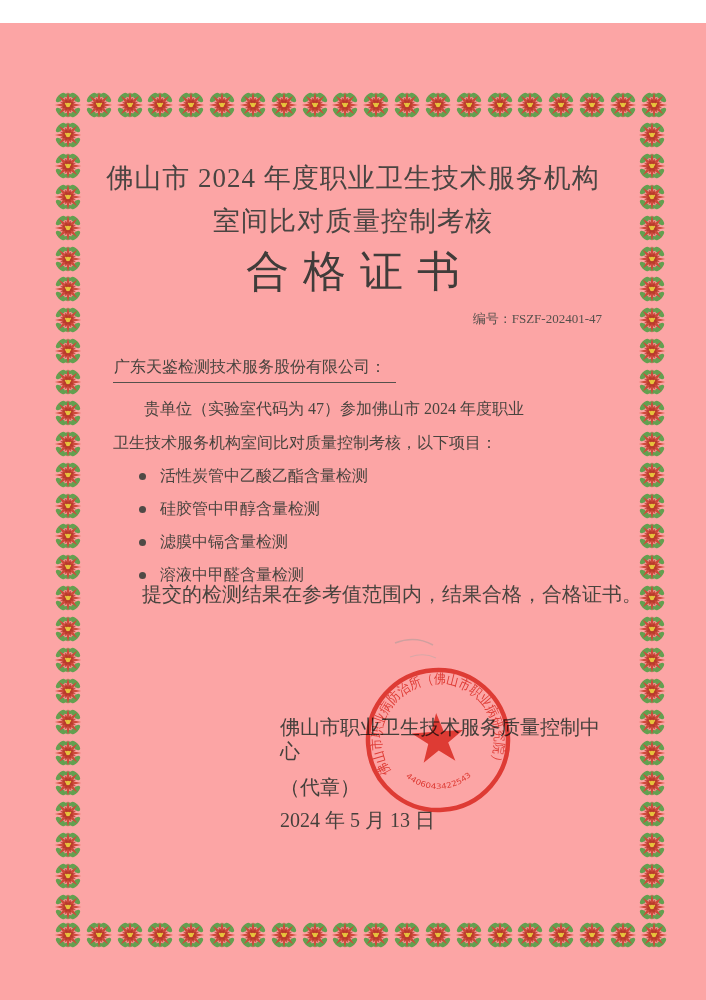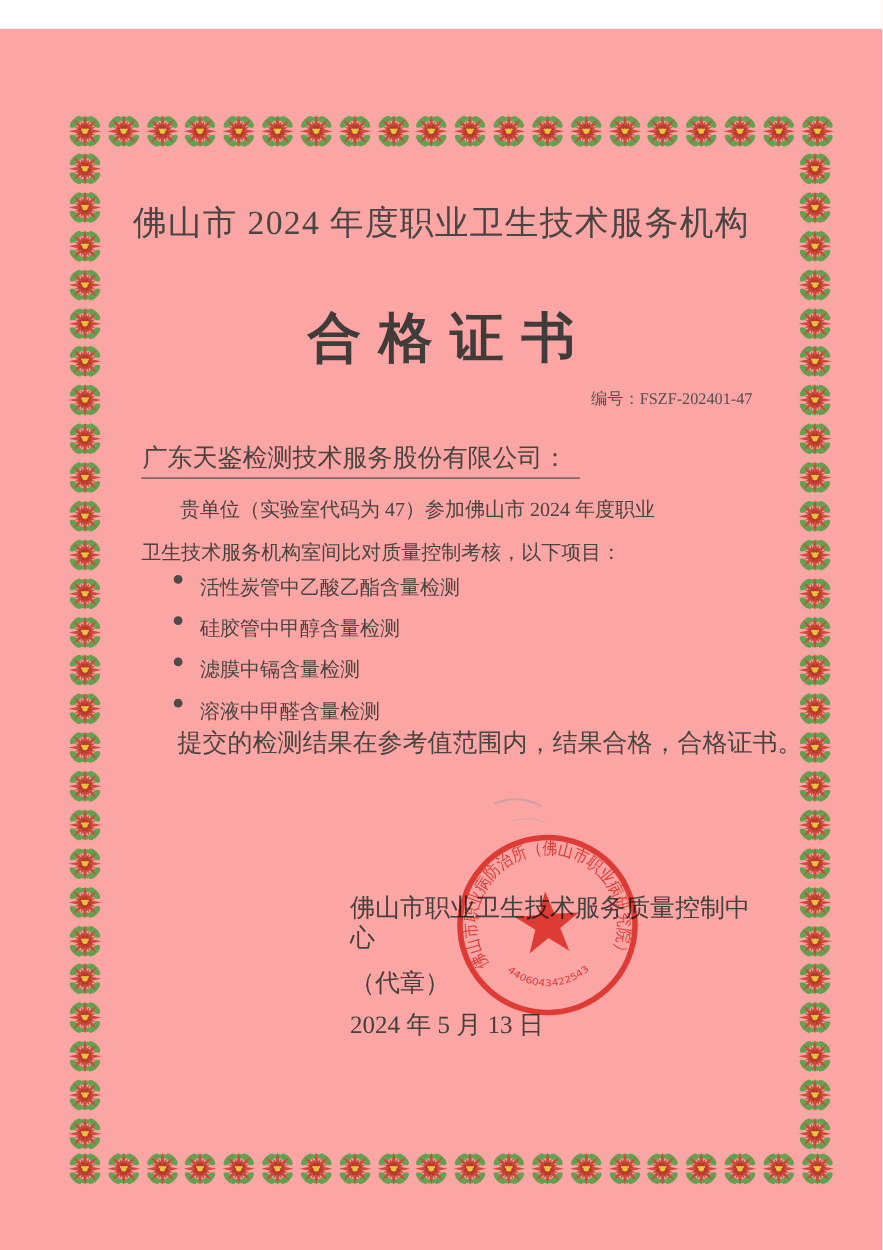--- a/index.html
+++ b/index.html
@@ -15,28 +15,28 @@
   #border-top   {left:54px;top:68px;width:614px;height:30px;}
   #border-bottom{left:54px;top:898px;width:614px;height:30px;}
   #border-left  {left:54px;top:98px;width:30px;height:800px;}
   #border-right {left:638px;top:98px;width:30px;height:800px;}
   
   .abs{position:absolute;}
   .center{left:0;right:0;text-align:center;}
   .title-line{font-size:27px;line-height:32px;letter-spacing:1px;color:#4a4542;}
   #title1{top:139px;}
   #title2{top:182px;}
-  #main-title{top:223px;font-size:43px;line-height:52px;letter-spacing:14px;padding-left:14px;color:#403c3a;font-weight:bold;}
+  #main-title{top:223px;font-size:43px;line-height:52px;letter-spacing:14px;padding-left:14px;color:#403c3a;}
   #serial{top:287px;right:104px;font-size:13px;color:#55504c;}
-  #recipient{left:113px;top:331px;font-size:20px;line-height:26px;
+  #recipient{left:113px;top:331px;font-size:16px;line-height:26px;
     border-bottom:1.5px solid #55504c;padding:0 10px 2px 1px;color:#49443f;}
   #body-par{left:113px;top:369px;width:495px;font-size:16px;line-height:34px;color:#49443f;}
   #body-par .indent{text-indent:31px;}
   #bullets{left:139px;top:437px;}
-  .bullet-row{display:flex;align-items:flex-start;height:33px;}
+  .bullet-row{display:flex;align-items:center;height:33px;}
   .bullet-dot{width:7px;height:7px;border-radius:50%;background:#4f4a46;margin-right:14px;}
   .bullet-text{font-size:16px;color:#4a4540;}
   #closing{left:142px;top:558px;font-size:20px;color:#49443f;}
   #issuer-block{left:280px;top:692px;width:325px;text-align:left;font-size:20px;color:#45403c;}
   #issuer-line{line-height:24px;}
   #issuer-note{margin-top:12px;line-height:24px;}
   #issue-date{margin-top:9px;line-height:24px;}
   
   #stamp{left:364px;top:643px;width:148px;height:148px;transform:rotate(-4deg);
     mix-blend-mode:multiply;opacity:.88;z-index:3;}
@@ -1436,20 +1436,21 @@
         <circle cx="17.4" cy="13.6" r="1" fill="#e6c33c"></circle>
       </svg>
     </div>
 
   <svg id="artifact" class="abs" viewBox="0 0 130 45">
     <path d="M55,12 q20,-8 38,2" stroke="#9a9a98" stroke-width="1.6" fill="none"></path>
     <path d="M70,26 q14,-5 26,1" stroke="#ababa9" stroke-width="1.2" fill="none"></path>
   </svg>
 
   <div id="title1" class="abs center title-line">佛山市 2024 年度职业卫生技术服务机构</div>
+  <div id="title2" class="abs center title-line">室间比对质量控制考核</div>
   <div id="main-title" class="abs center">合格证书</div>
   <div id="serial" class="abs">编号：FSZF-202401-47</div>
 
   <div id="recipient" class="abs">广东天鉴检测技术服务股份有限公司：</div>
   <div id="body-par" class="abs">
     <div class="indent">贵单位（实验室代码为 47）参加佛山市 2024 年度职业</div>
     <div>卫生技术服务机构室间比对质量控制考核，以下项目：</div>
   </div>
 
   <div id="bullets" class="abs">

